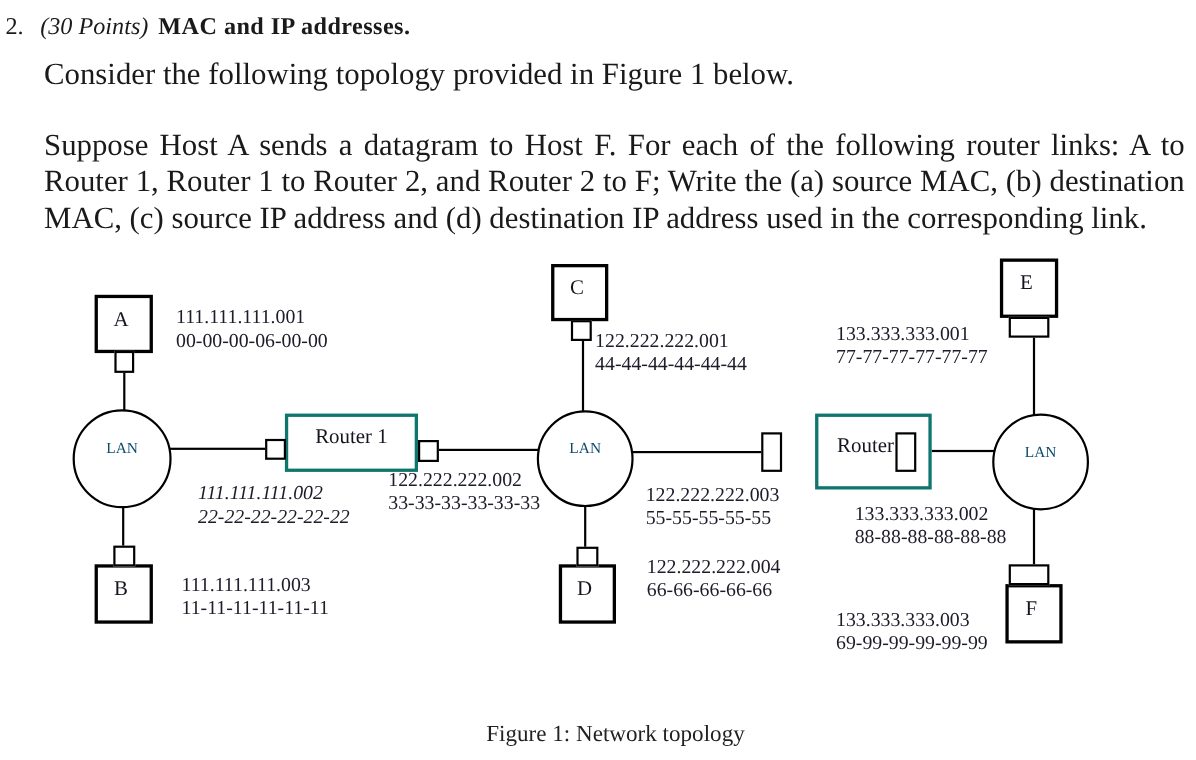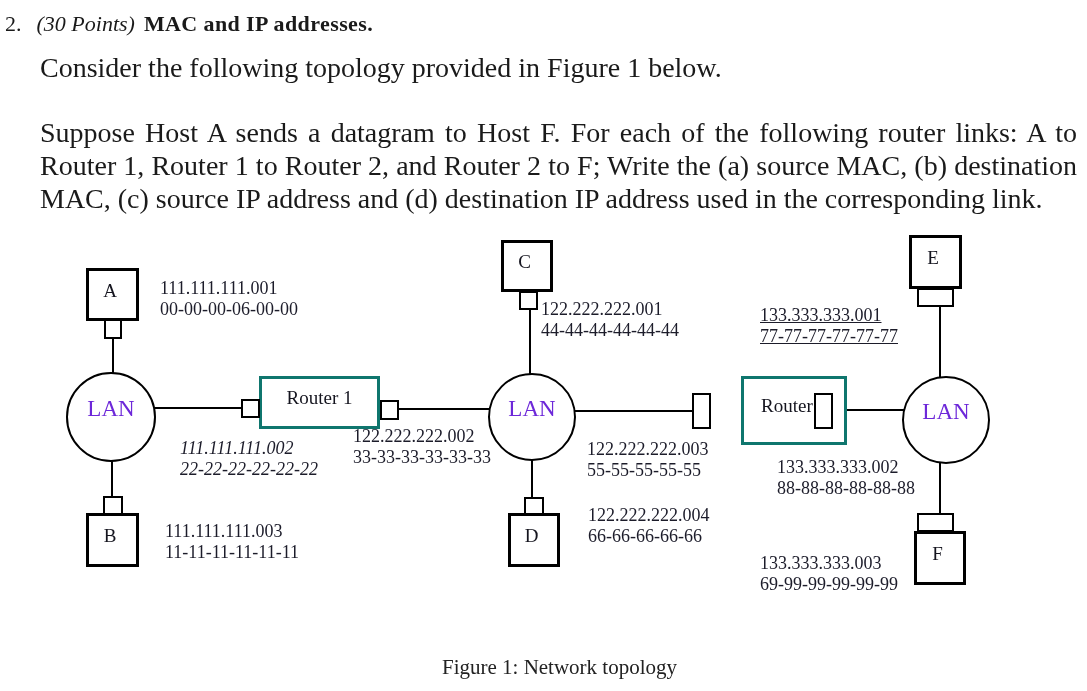--- a/index.html
+++ b/index.html
@@ -32,21 +32,21 @@
   }
   .port {
     position: absolute; box-sizing: border-box;
     border: 2px solid #000; background: #fff; z-index: 4;
   }
   .lan {
     position: absolute; box-sizing: border-box;
     border: 2px solid #000; border-radius: 50%; background: #fff; z-index: 2;
     display: flex; align-items: center; justify-content: center;
     padding-bottom: 16px;
-    font-size: 23px; color: #6d28d9;
+    font-size: 14px; color: #0c4a6e;
   }
   .router {
     position: absolute; box-sizing: border-box;
     border: 3px solid #0f766e; background: #fff; z-index: 3;
     display: flex; align-items: center; justify-content: center;
     padding-bottom: 9px;
     font-size: 19px; color: #15151f;
   }
   .wire { position: absolute; background: #000; z-index: 1; }
   .lbl {
@@ -156,21 +156,21 @@
 <div class="lbl" style="left:587px; top:439px;">
   <div>122.222.222.003</div>
   <div>55-55-55-55-55</div>
 </div>
 
 <div class="lbl" style="left:588px; top:505px;">
   <div>122.222.222.004</div>
   <div>66-66-66-66-66</div>
 </div>
 
-<div class="lbl" style="left:760px; top:305px;text-decoration:underline;">
+<div class="lbl" style="left:760px; top:293px;">
   <div>133.333.333.001</div>
   <div>77-77-77-77-77-77</div>
 </div>
 
 <div class="lbl" style="left:777px; top:457px;">
   <div>133.333.333.002</div>
   <div>88-88-88-88-88-88</div>
 </div>
 
 <div class="lbl" style="left:760px; top:553px;">

